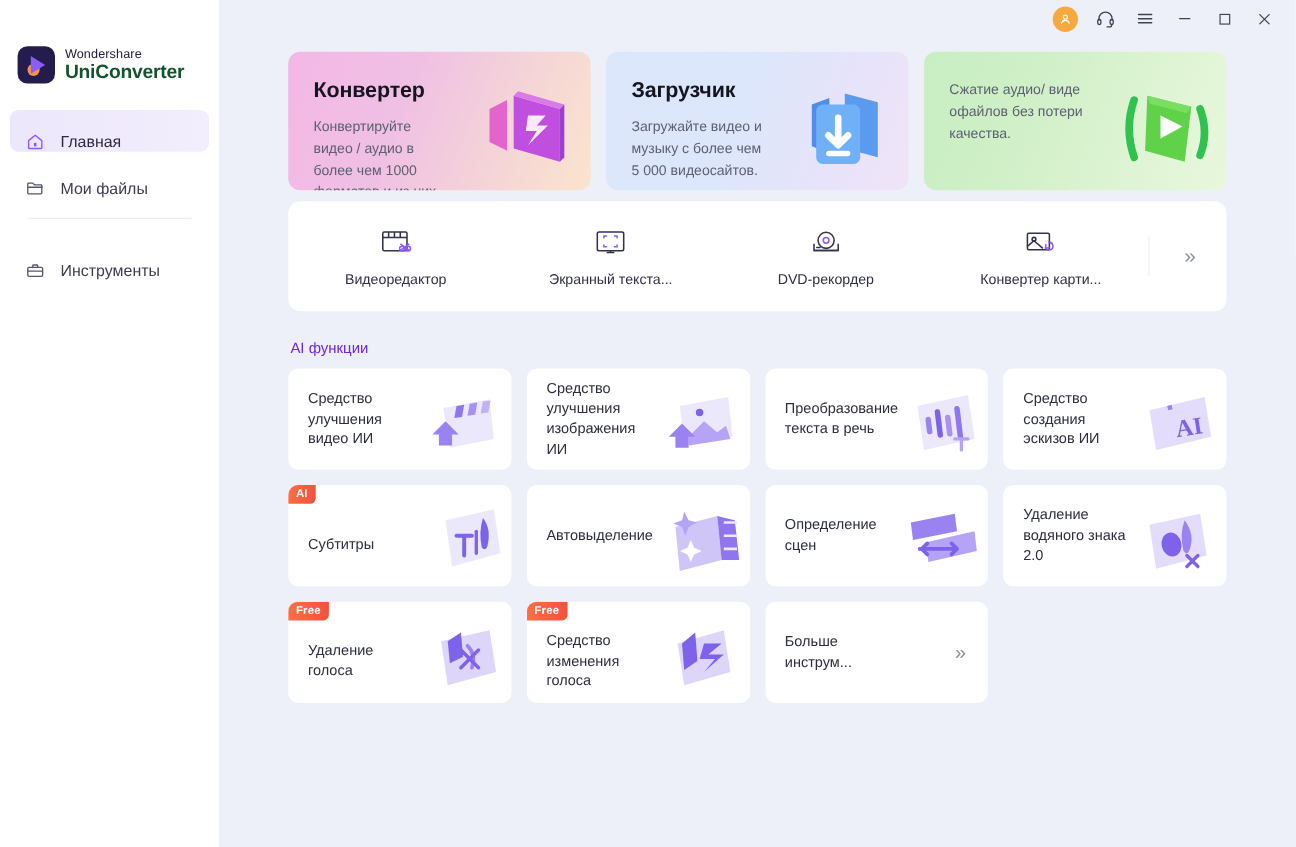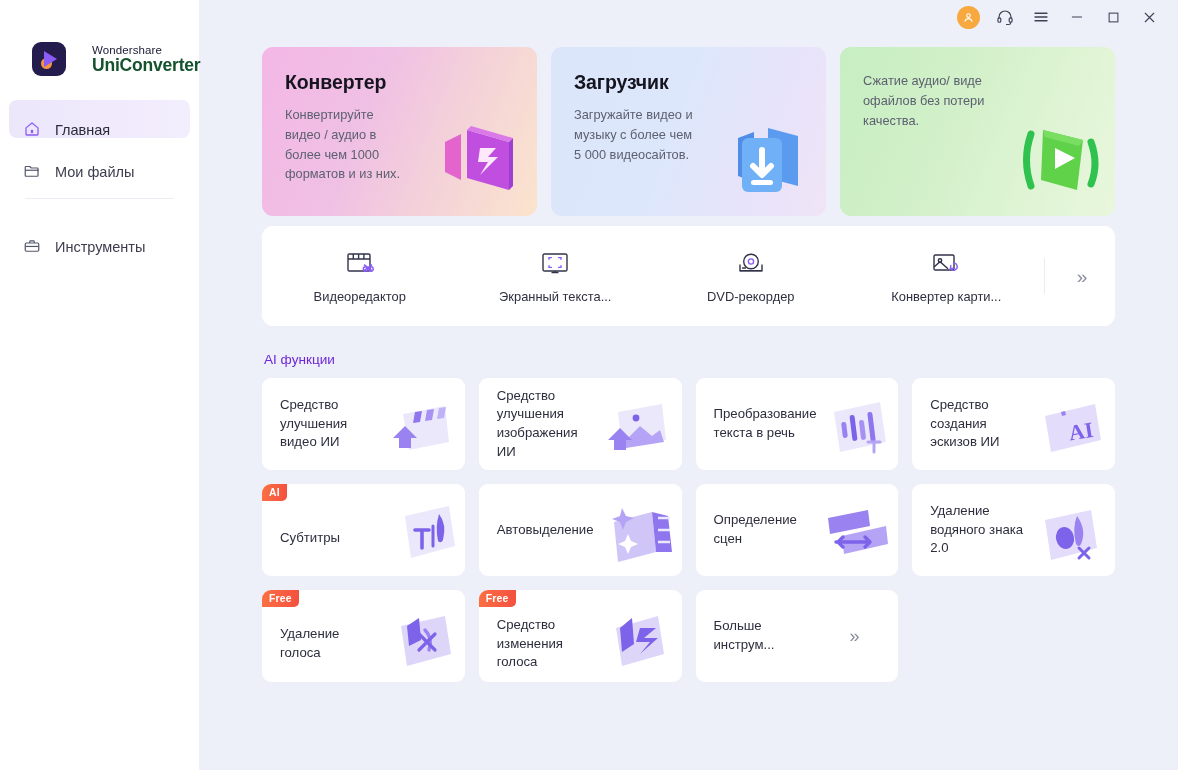--- a/index.html
+++ b/index.html
@@ -19,22 +19,22 @@
   
   .sidebar {
     width: 199px; height: 770px;
     background: #ffffff;
     flex: 0 0 199px;
     position: relative;
     z-index: 5;
   }
   .logo-row {
     display: flex; align-items: center;
-    gap: 26px;
-    padding: 42px 0 0 32px;
+    gap: 9px;
+    padding: 42px 0 0 16px;
   }
   .logo-mark {
     width: 34px; height: 34px;
     border-radius: 9px;
     background: #231c4d;
     display: flex; align-items: center; justify-content: center;
     flex: 0 0 34px;
     position: relative;
     overflow: hidden;
   }
@@ -108,21 +108,21 @@
     display: flex; align-items: center; justify-content: center;
     margin-right: 6px;
     cursor: pointer;
   }
 
   .content { padding: 13px 63px 0 63px; }
 
   
   .hero-row { display: flex; gap: 14px; }
   .hero {
-    flex: 1; height: 169px;
+    flex: 1; height: 126px;
     border-radius: 11px;
     position: relative;
     overflow: hidden;
     padding: 24px 0 0 23px;
     cursor: pointer;
   }
   .hero.c1 { background: linear-gradient(112deg, #f3b7e6 0%, #f0c0e4 38%, #f4d3d8 68%, #fbe4cd 100%); }
   .hero.c2 { background: linear-gradient(110deg, #dce6fb 0%, #dde7fb 45%, #e7e3fa 75%, #f0e4f7 100%); }
   .hero.c3 { background: linear-gradient(112deg, #c7eec2 0%, #d2f0c9 40%, #dff4d4 72%, #e9f7dd 100%); }
   .hero h3 {
@@ -199,20 +199,21 @@
     border-radius: 0 0 5px 0;
     background: linear-gradient(92deg, #fb7043 0%, #f4503f 100%);
     letter-spacing: .2px;
     z-index: 3;
   }
   .ai-card .art {
     position: absolute; right: 0px; bottom: 0px;
     width: 86px; height: 86px;
   }
   .ai-card.more {
+    justify-content: space-between;
     padding: 0 20px 0 0;
     gap: 36px;
   }
   .ai-card.more .chev { color: #8a8d9c; font-size: 18px; }
 </style>
 </head>
 <body>
 
 <div class="app">
 

